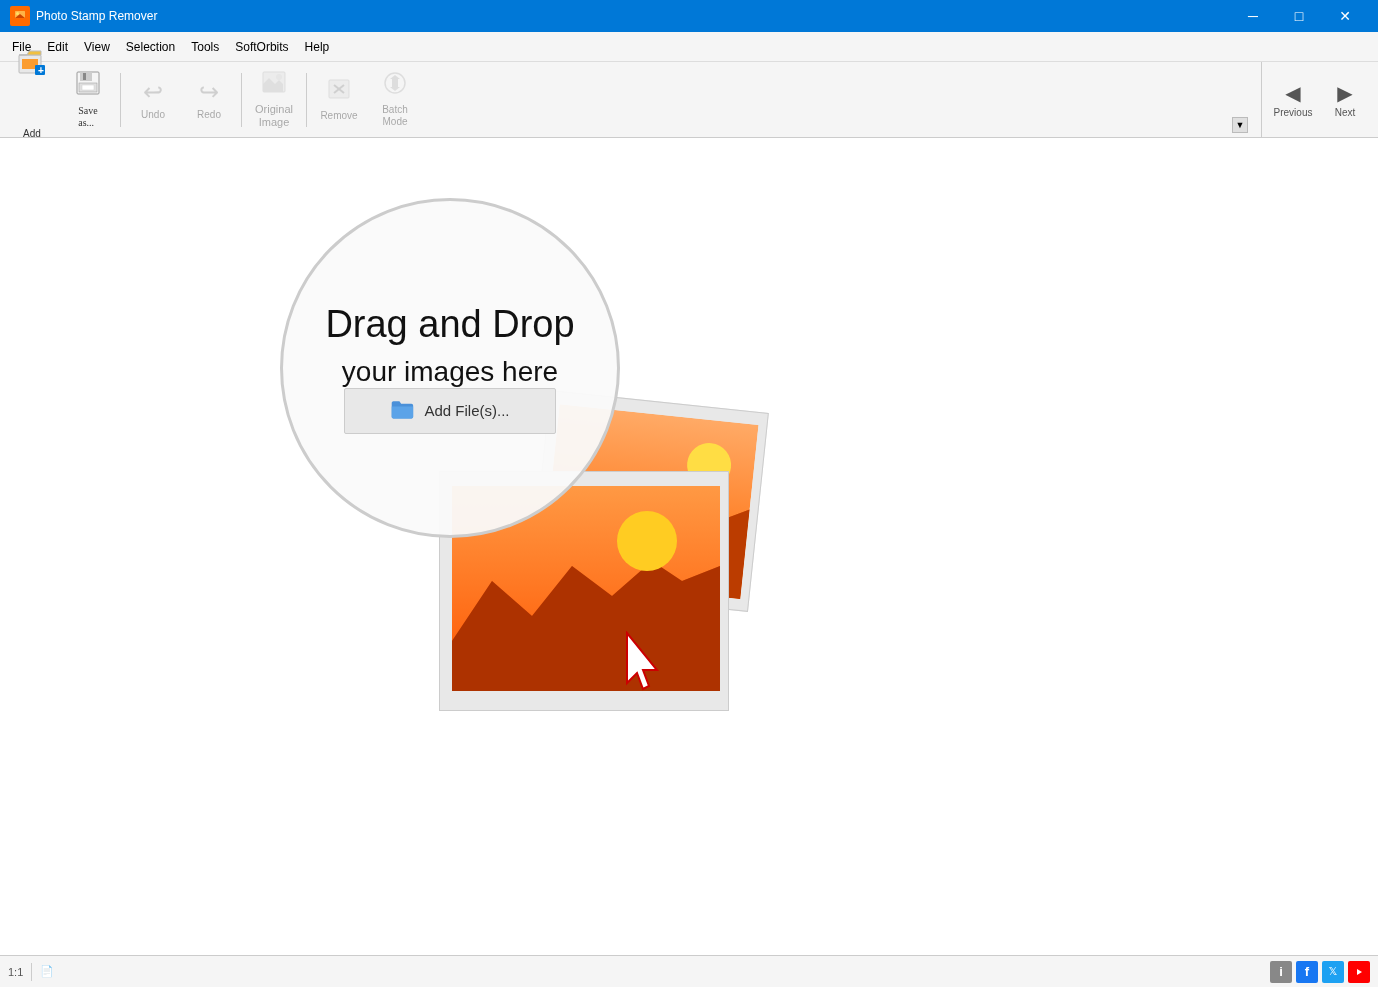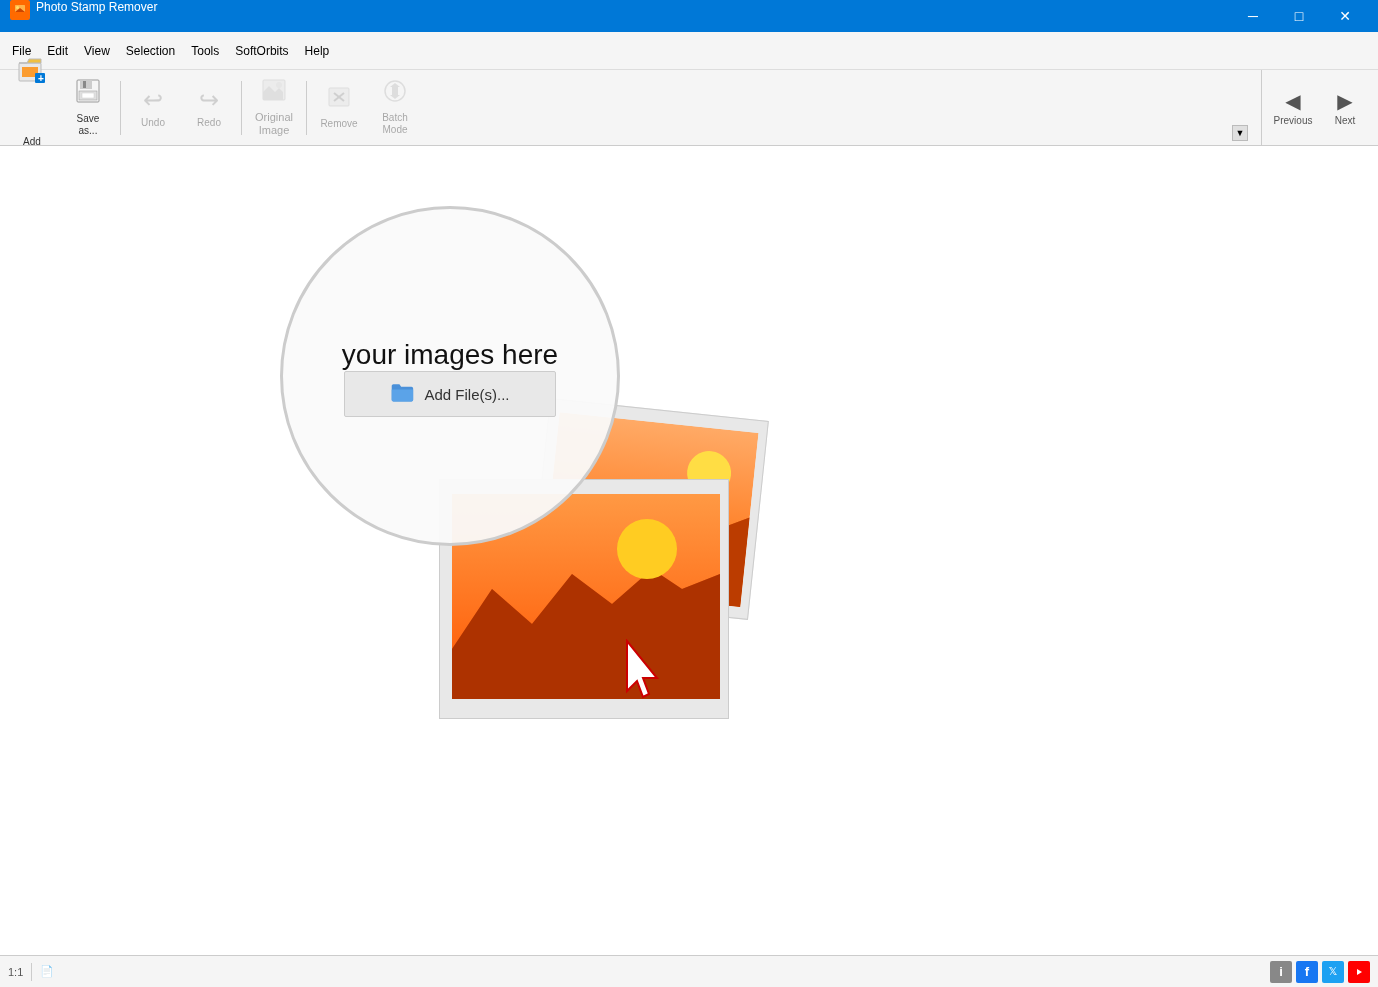--- a/index.html
+++ b/index.html
@@ -4,20 +4,21 @@
   <style>
     * { margin: 0; padding: 0; box-sizing: border-box; }
     body { width: 1378px; height: 987px; background: #f0f0f0; font-family: 'Segoe UI', Arial, sans-serif; overflow: hidden; }
 
     
     #title-bar {
       width: 100%;
       height: 32px;
       background: #0078d7;
       display: flex;
+      align-items: center;
       padding: 0 10px;
       color: white;
       font-size: 12px;
     }
     #title-bar .app-icon {
       width: 20px; height: 20px;
       margin-right: 6px;
       background: #ff6a00;
       border-radius: 2px;
       display: flex; align-items: center; justify-content: center;
@@ -27,21 +28,21 @@
     #title-bar .window-controls { display: flex; gap: 0; }
     #title-bar .win-btn {
       width: 46px; height: 32px;
       background: transparent; border: none; color: white;
       font-size: 14px; cursor: pointer; display: flex; align-items: center; justify-content: center;
     }
 
     
     #menu-bar {
       width: 100%;
-      height: 38px;
+      height: 30px;
       background: #f5f5f5;
       display: flex;
       align-items: center;
       padding: 0 4px;
       border-bottom: 1px solid #ddd;
       font-size: 12px;
     }
     .menu-item {
       padding: 2px 8px;
       cursor: pointer;
@@ -312,21 +313,21 @@
     <div class="toolbar-btn">
       <span class="icon blue">
         <svg width="26" height="26" viewBox="0 0 26 26">
           <rect x="2" y="2" width="22" height="22" rx="1" fill="#f5f5f5" stroke="#999" stroke-width="1"></rect>
           <rect x="5" y="2" width="12" height="9" fill="#ccc"></rect>
           <rect x="8" y="3" width="3" height="7" fill="#888"></rect>
           <rect x="4" y="13" width="18" height="9" fill="#e0e0e0" stroke="#999" stroke-width="0.5"></rect>
           <rect x="7" y="15" width="12" height="5" fill="#fff" stroke="#ccc" stroke-width="0.5"></rect>
         </svg>
       </span>
-      <span style="font-size:10px;line-height:1.2;text-align:center;">Save<br>as...</span>
+      <span style="font-size:10px;line-height:1.2;text-align:left;font-family:Liberation Serif, serif;">Save<br>as...</span>
     </div>
 
     <div class="toolbar-separator"></div>
 
     <div class="toolbar-btn disabled">
       <span class="icon gray" style="font-size:24px;">↩</span>
       <span style="font-size:10px;">Undo</span>
     </div>
 
     <div class="toolbar-btn disabled">
@@ -424,20 +425,21 @@
 
       <div id="cursor-icon">
         <svg width="50" height="65" viewBox="0 0 50 65">
           <polygon points="8,2 8,52 18,42 24,58 30,55 24,39 38,39" fill="white" stroke="#cc0000" stroke-width="2"></polygon>
         </svg>
       </div>
 
     </div>
 
     <div id="circle-overlay">
+      <div class="drag-drop-text-1">Drag and Drop</div>
       <div class="drag-drop-sub">your images here</div>
       <div id="add-files-btn">
         <span>
           <svg class="folder-icon-svg" viewBox="0 0 28 22" fill="none">
             <path d="M2 4 C2 3 3 2 4 2 L11 2 L13 5 L25 5 C26 5 27 6 27 7 L27 20 C27 21 26 22 25 22 L4 22 C3 22 2 21 2 20 Z" fill="#4a90d9"></path>
             <path d="M2 8 L27 8 L27 20 C27 21 26 22 25 22 L4 22 C3 22 2 21 2 20 Z" fill="#5ba3e8"></path>
           </svg>
         </span>
         <span style="font-size:15px;">Add File(s)...</span>
       </div>

